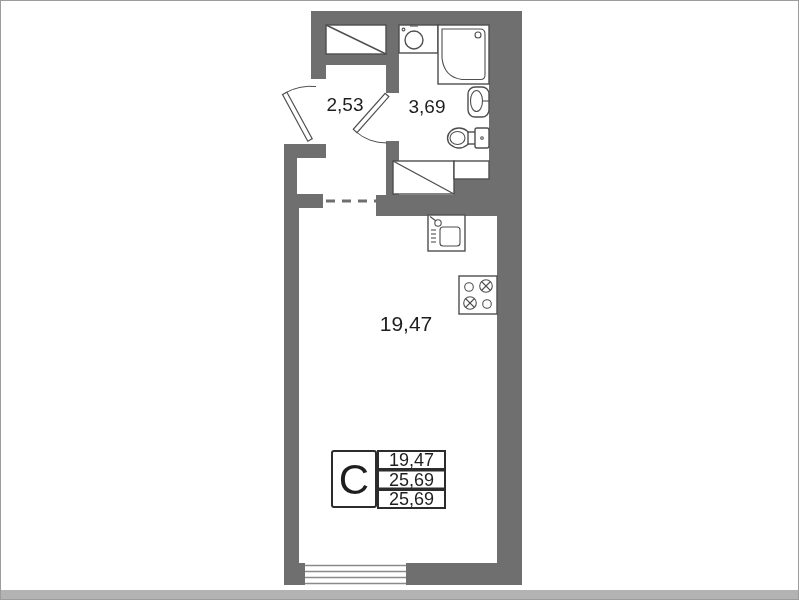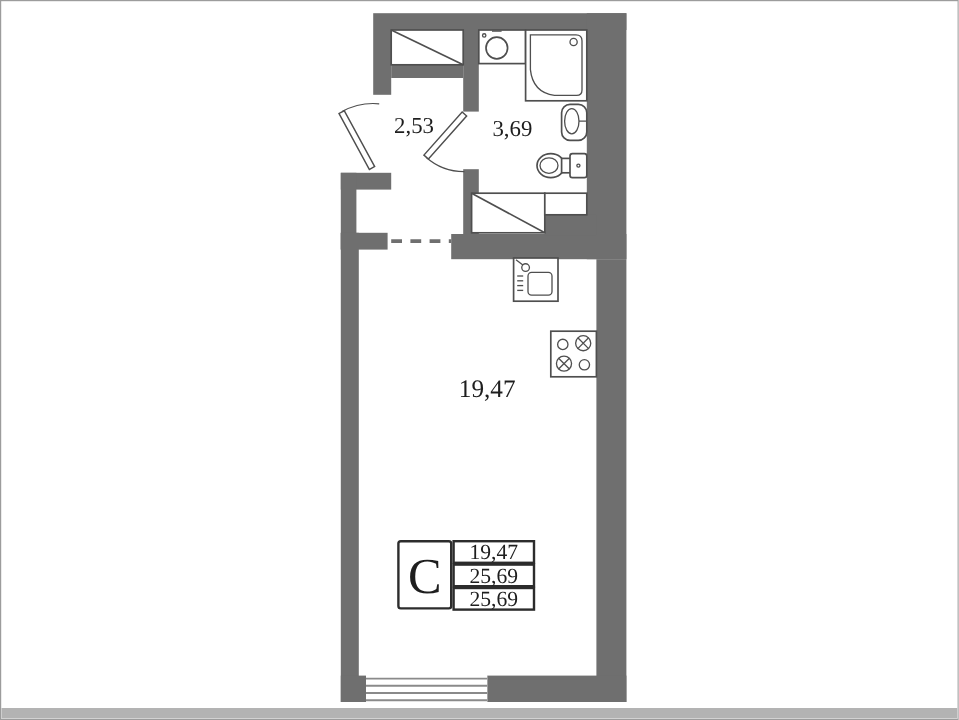--- a/index.html
+++ b/index.html
@@ -2,21 +2,21 @@
 <html style="--wall: #6f6f6f; --fixture-line: #4f4f4f; --text: #1e1e1e; --window-line: #8a8a8a; --frame: #9c9c9c; --bottom-strip: #b3b3b3;"><head>
 <meta charset="utf-8">
 <style>
   html,body{margin:0;padding:0;background:#fff;}
   .frame{
     position:relative;
     width:797px;height:598px;
     border:1px solid var(--frame,#9c9c9c);
     background:#fff;
     overflow:hidden;
-    font-family:Liberation Serif, serif;
+    font-family:Liberation Sans, sans-serif;
   }
   svg{display:block;}
   .wall{fill:var(--wall,#6f6f6f);stroke:none;}
   .fx{fill:#ffffff;stroke:var(--fixture-line,#4f4f4f);stroke-width:1.4;}
   .fx-line{fill:none;stroke:var(--fixture-line,#4f4f4f);stroke-width:1.4;}
   .fx-thin{fill:none;stroke:var(--fixture-line,#4f4f4f);stroke-width:1.1;}
   .door-leaf{fill:#ffffff;stroke:var(--fixture-line,#4f4f4f);stroke-width:1.2;}
   .door-arc{fill:none;stroke:var(--fixture-line,#4f4f4f);stroke-width:1;}
   .opening-dash{stroke:var(--wall,#6f6f6f);stroke-width:3.2;stroke-dasharray:9 7;fill:none;}
   .win-line{stroke:var(--window-line,#8a8a8a);stroke-width:1.6;fill:none;}

